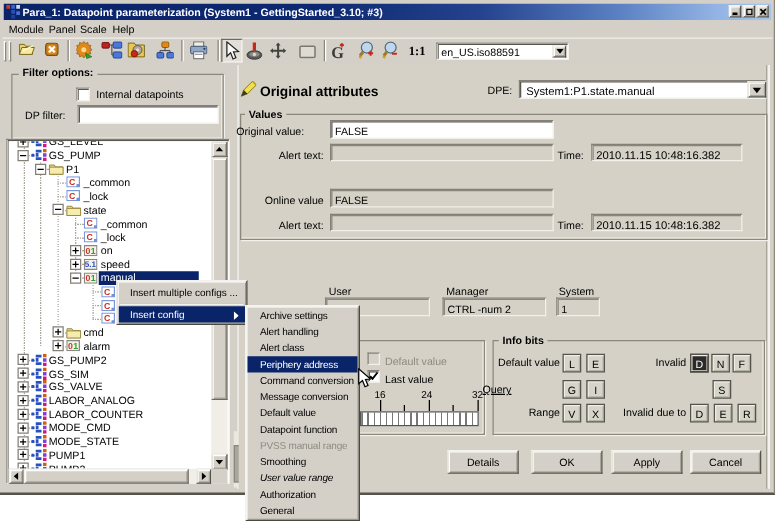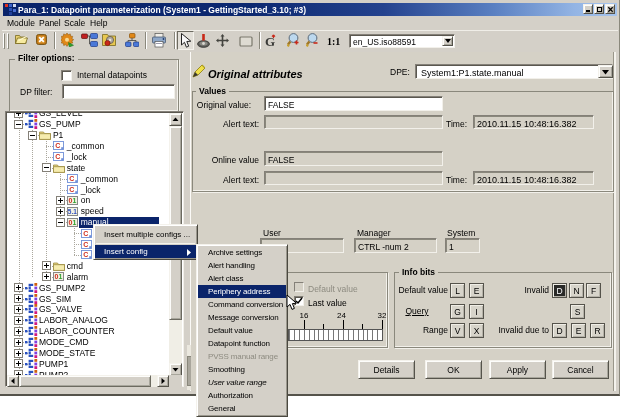--- a/index.html
+++ b/index.html
@@ -426,31 +426,31 @@
 <div class="abs" style="left:187px;top:345px;width:8px;height:45px;background:#ebe8df;"></div>
 <div class="abs" style="left:187px;top:356px;width:8px;height:30px;background:#a9a69c;border:1px solid #8a887c;"></div>
 <div class="abs" style="left:191px;top:52px;width:423px;height:339px;background:#d5d1c6;"></div>
 <div class="abs" style="left:613px;top:52px;width:1px;height:339px;background:#99968a;"></div>
 <div class="abs" style="left:614px;top:52px;width:2px;height:339px;background:#f4f2ec;"></div>
 <svg class="abs" style="left:192px;top:64px" width="13" height="14" viewBox="0 0 13 14">
 <path d="M1 13 L3 8 L10 1 L13 4 L6 11 Z" fill="#f0e049" stroke="#8a7a10" stroke-width="0.8"></path>
 <path d="M1 13 L3 8 L6 11 Z" fill="#3a3a30"></path>
 <path d="M10 1 L13 4" stroke="#b0a020" stroke-width="1.2"></path>
 </svg>
-<div class="abs lbl" style="left:208px;top:68px;font-weight:bold;font-size:11px;font-style:italic;">Original attributes</div>
+<div class="abs lbl" style="left:208px;top:68px;font-weight:bold;font-size:11px;">Original attributes</div>
 <div class="abs lbl" style="left:390px;top:67px;">DPE:</div>
 <div class="abs sunk" style="left:415px;top:64px;width:198px;height:15px;"></div>
 <div class="abs lbl" style="left:421px;top:68px;font-size:9px;">System1:P1.state.manual</div>
 <div class="abs btn" style="left:598px;top:65px;width:15px;height:13px;"></div>
 <svg class="abs" style="left:602px;top:70px" width="7" height="5" viewBox="0 0 7 5">
     <path d="M0 0 h7 l-3.5 4.5 z" fill="#000"></path>
   </svg>
 <div class="abs etch" style="left:192px;top:91px;width:422px;height:101px;"></div>
 <div class="abs lbl" style="left:196px;top:86px;background:#d5d1c6;padding:0 3px;font-weight:bold;">Values</div>
-<div class="abs lbl" style="left:189px;top:100px;width:70px;text-align:center;">Original value:</div>
+<div class="abs lbl" style="left:189px;top:100px;width:70px;text-align:left;">Original value:</div>
 <div class="abs sunk" style="left:264px;top:96px;width:179px;height:15px;"></div>
 <div class="abs lbl" style="left:268px;top:100px;">FALSE</div>
 <div class="abs lbl" style="left:189px;top:119px;width:70px;text-align:right;">Alert text:</div>
 <div class="abs sunkg" style="left:264px;top:115px;width:179px;height:14px;background:#d5d1c6;"></div>
 <div class="abs lbl" style="left:437px;top:119px;width:30px;text-align:right;">Time:</div>
 <div class="abs sunkg" style="left:473px;top:115px;width:121px;height:14px;background:#d5d1c6;"></div>
 <div class="abs lbl" style="left:477px;top:119px;font-size:9px;">2010.11.15 10:48:16.382</div>
 <div class="abs lbl" style="left:189px;top:155px;width:70px;text-align:right;">Online value</div>
 <div class="abs sunkg" style="left:264px;top:151px;width:179px;height:15px;background:#d5d1c6;"></div>
 <div class="abs lbl" style="left:268px;top:155px;">FALSE</div>
@@ -482,21 +482,21 @@
 <div class="abs" style="left:342.5px;top:320px;width:1px;height:9px;background:#000;"></div>
 <div class="abs" style="left:381.5px;top:320px;width:1px;height:9px;background:#000;"></div>
 <div class="abs" style="left:323px;top:324px;width:1px;height:5px;background:#000;"></div>
 <div class="abs" style="left:362px;top:324px;width:1px;height:5px;background:#000;"></div>
 <div class="abs" style="left:288px;top:329px;width:95px;height:12px;background:#fff;border:1px solid #555;background-image:repeating-linear-gradient(to right,#777 0 1px,transparent 1px 4.9px);"></div>
 <div class="abs etch" style="left:394px;top:272px;width:218px;height:76px;"></div>
 <div class="abs lbl" style="left:399px;top:267px;background:#d5d1c6;padding:0 3px;font-weight:bold;">Info bits</div>
 <div class="abs lbl" style="left:386px;top:285px;width:62px;text-align:right;">Default value</div>
 <div class="abs bitb" style="left:450px;top:283px;width:15px;height:15px;font-size:8.5px;line-height:14px;">L</div>
 <div class="abs bitb" style="left:469px;top:283px;width:15px;height:15px;font-size:8.5px;line-height:14px;">E</div>
-<div class="abs lbl" style="left:386px;top:306px;width:62px;text-align:center;text-decoration:underline;">Query</div>
+<div class="abs lbl" style="left:386px;top:306px;width:62px;text-align:left;text-decoration:underline;">Query</div>
 <div class="abs bitb" style="left:450px;top:304px;width:15px;height:15px;font-size:8.5px;line-height:14px;">G</div>
 <div class="abs bitb" style="left:469px;top:304px;width:15px;height:15px;font-size:8.5px;line-height:14px;">I</div>
 <div class="abs lbl" style="left:386px;top:325px;width:62px;text-align:right;">Range</div>
 <div class="abs bitb" style="left:450px;top:323px;width:15px;height:15px;font-size:8.5px;line-height:14px;">V</div>
 <div class="abs bitb" style="left:469px;top:323px;width:15px;height:15px;font-size:8.5px;line-height:14px;">X</div>
 <div class="abs lbl" style="left:500px;top:285px;width:49px;text-align:right;">Invalid</div>
 <div class="abs bitb" style="left:552px;top:283px;width:15px;height:15px;background:#2a2a28;border:1px solid #55534b;color:#fff;font-size:8.5px;line-height:14px;">D</div>
 <div class="abs bitb" style="left:569px;top:283px;width:15px;height:15px;font-size:8.5px;line-height:14px;">N</div>
 <div class="abs bitb" style="left:586px;top:283px;width:15px;height:15px;font-size:8.5px;line-height:14px;">F</div>
 <div class="abs bitb" style="left:570px;top:304px;width:15px;height:15px;font-size:8.5px;line-height:14px;">S</div>

